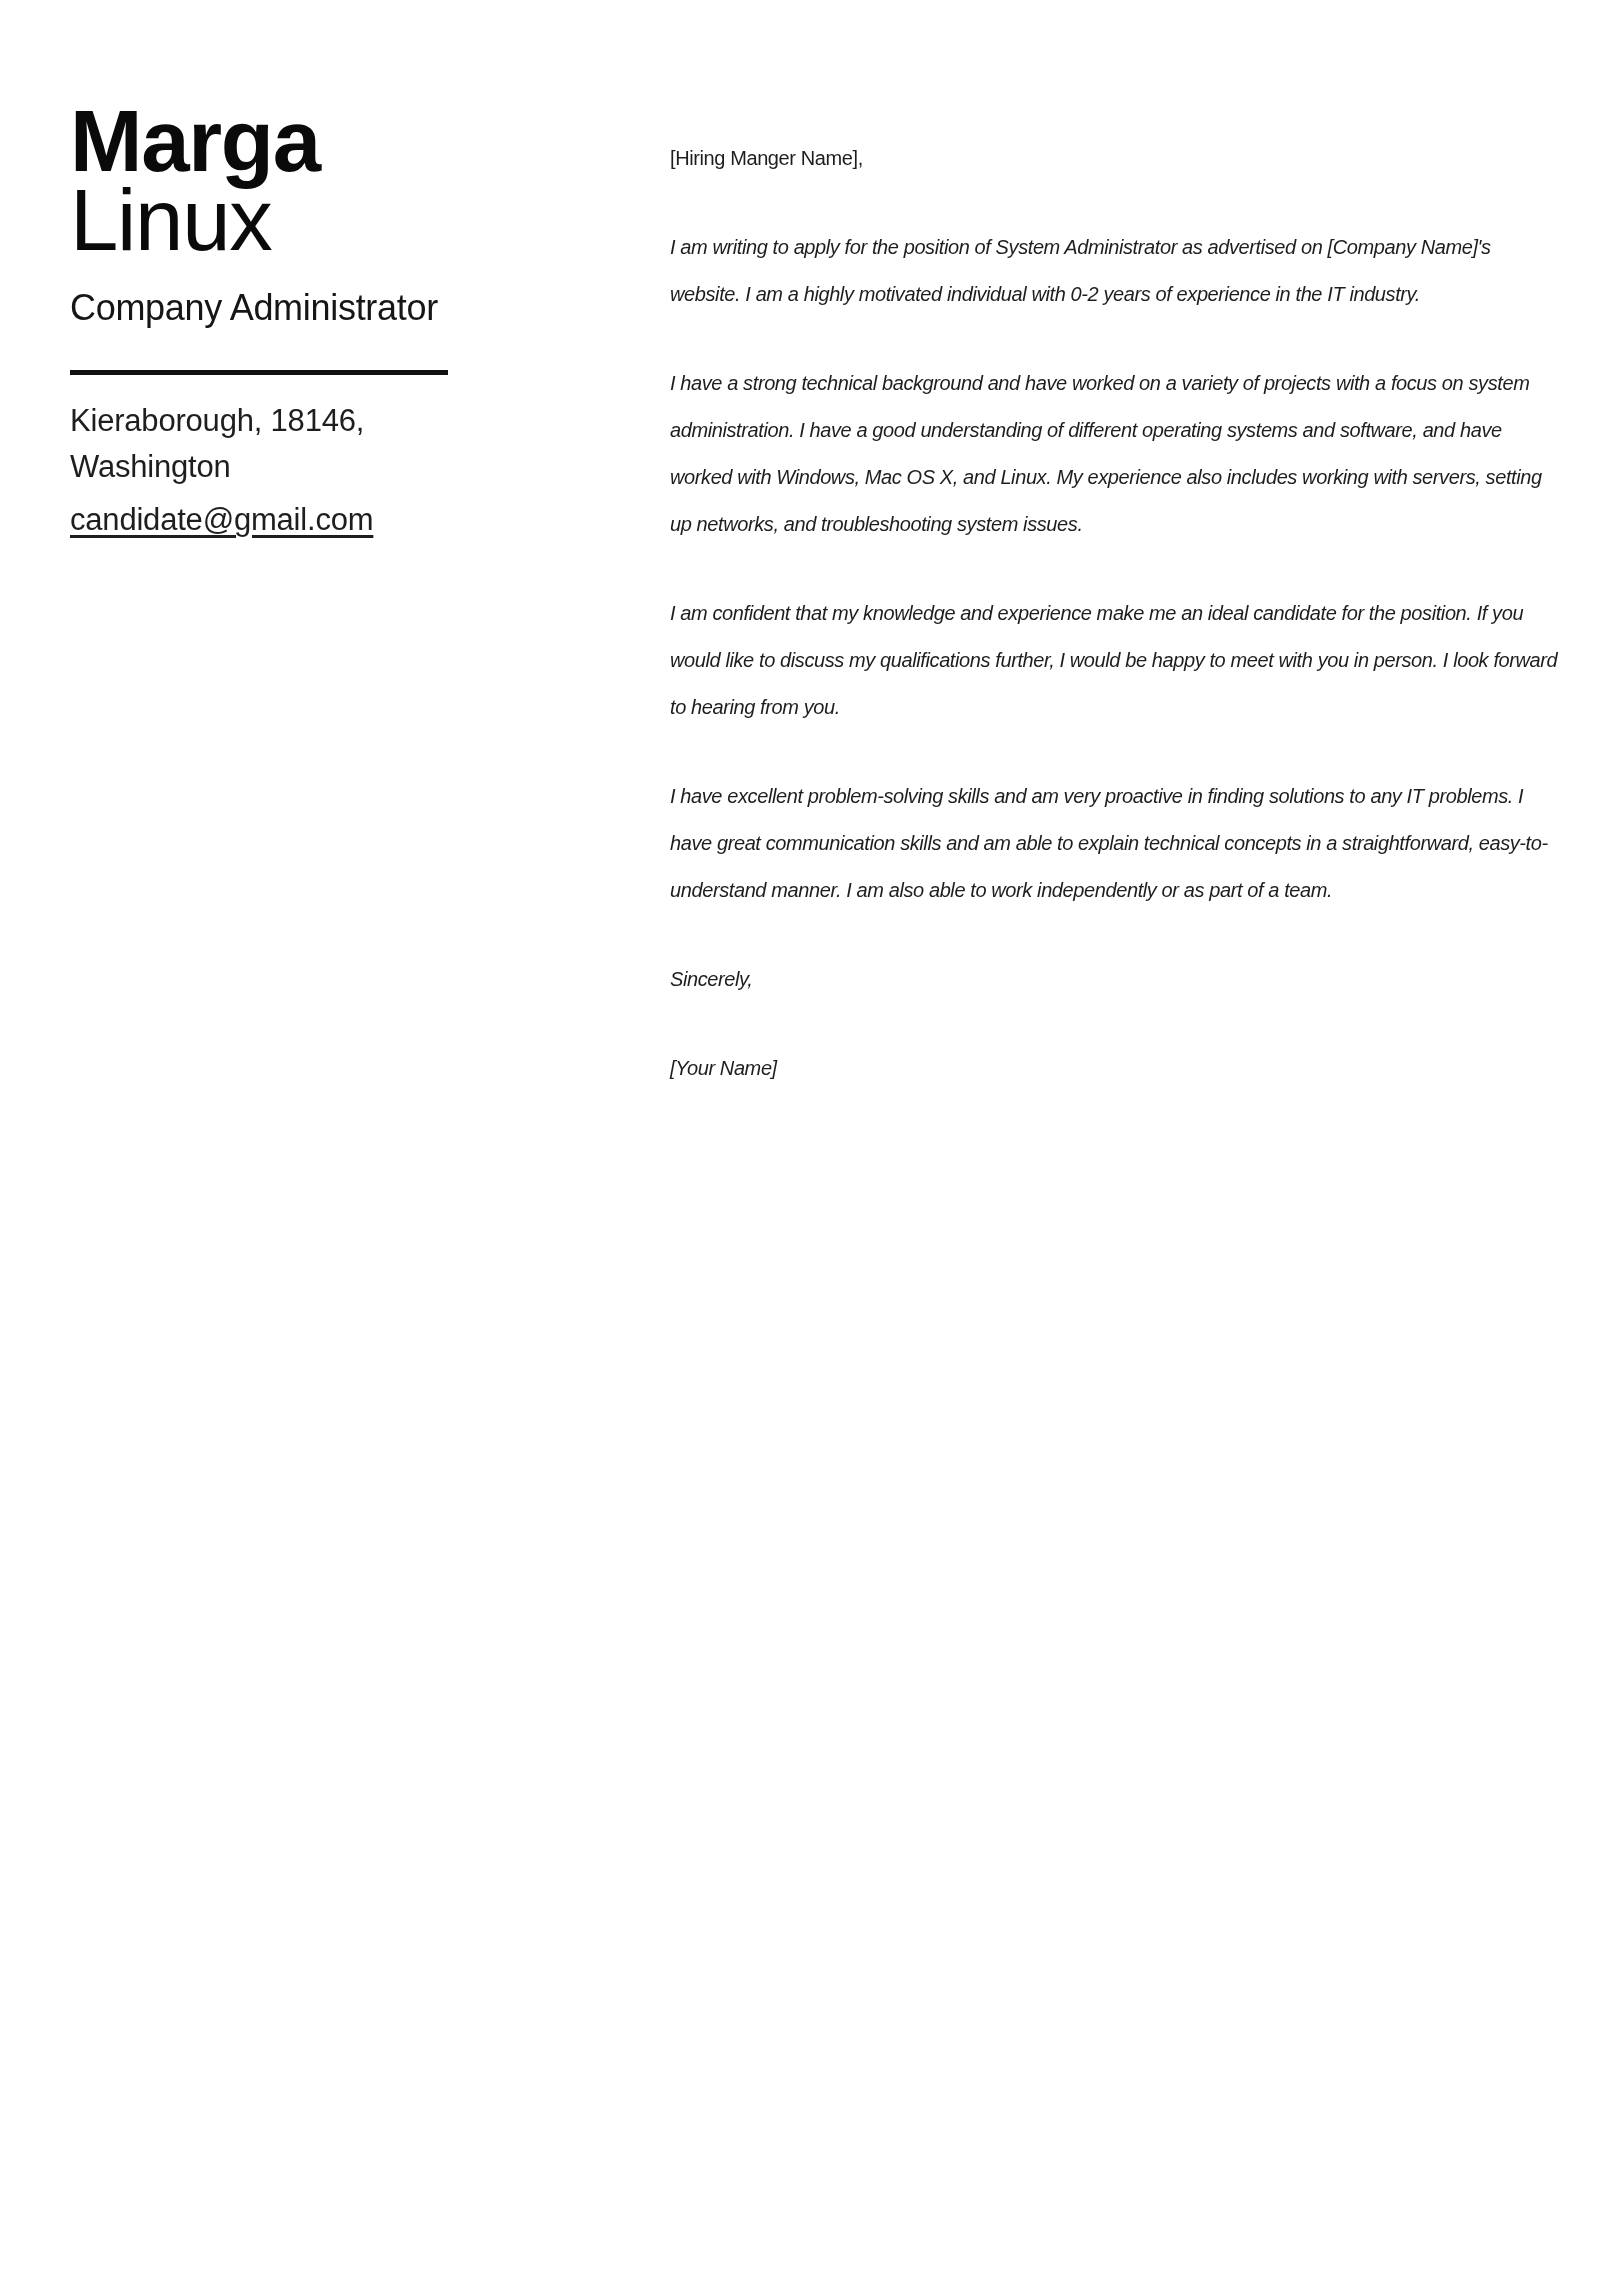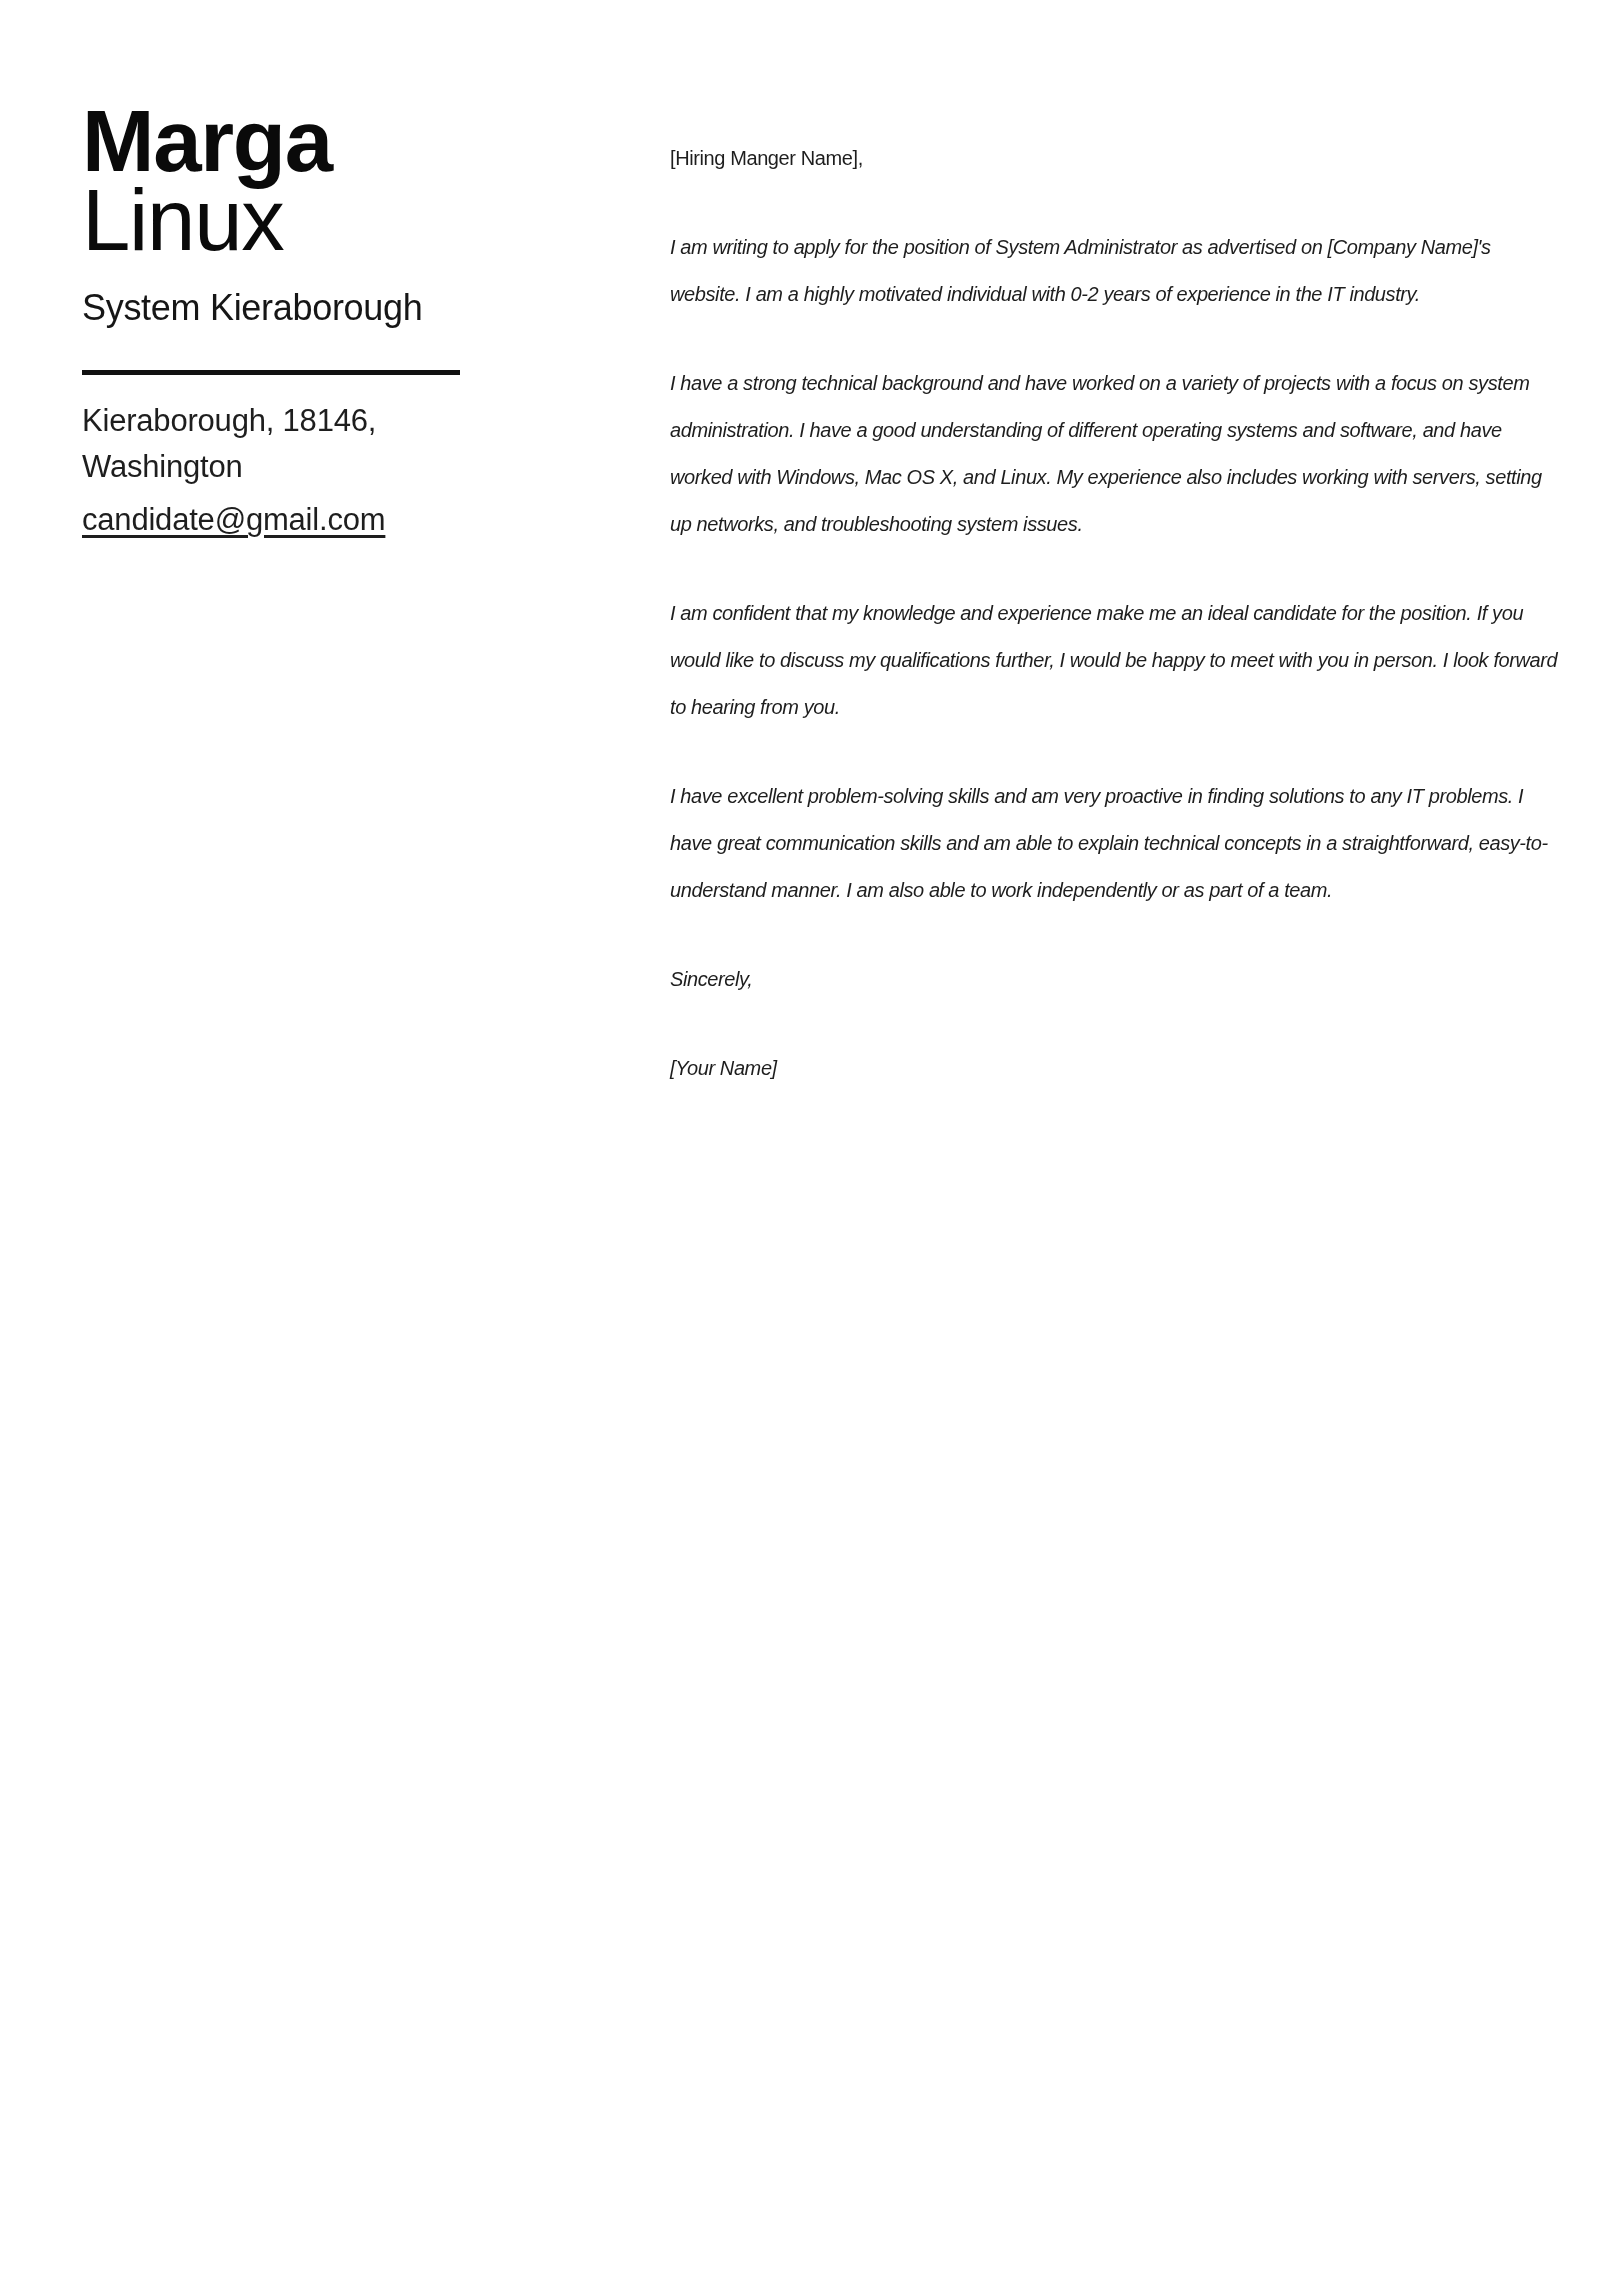--- a/index.html
+++ b/index.html
@@ -15,21 +15,21 @@
     height:2295px;
     margin:0 auto;
     background:#ffffff;
     font-family:"Liberation Sans", sans-serif;
     color:var(--text);
     overflow:hidden;
   }
   
   .sidebar{
     position:absolute;
-    left:82px;
+    left:70px;
     top:101px;
     width:393px;
   }
   .name{
     margin:0;
     font-size:87px;
     line-height:79px;
     letter-spacing:-1.3px;
     color:var(--heading);
     font-weight:400;
@@ -88,21 +88,21 @@
 </head>
 <body>
 
 <div class="page">
 
   <aside class="sidebar">
     <h1 class="name">
       <span class="first">Marga</span>
       <span class="last">Linux</span>
     </h1>
-    <div class="job-title">System Kieraborough</div>
+    <div class="job-title">Company Administrator</div>
     <hr class="rule">
     <div class="contact-block">
       <p class="address"><span>Kieraborough, 18146,</span><br><span>Washington</span></p>
       <p class="email"><a>candidate@gmail.com</a></p>
     </div>
   </aside>
 
   <main class="letter">
     <p class="salutation">[Hiring Manger Name],</p>
     <p>I am writing to apply for the position of System Administrator as advertised on [Company Name]'s website. I am a highly motivated individual with 0-2 years of experience in the IT industry.</p>

